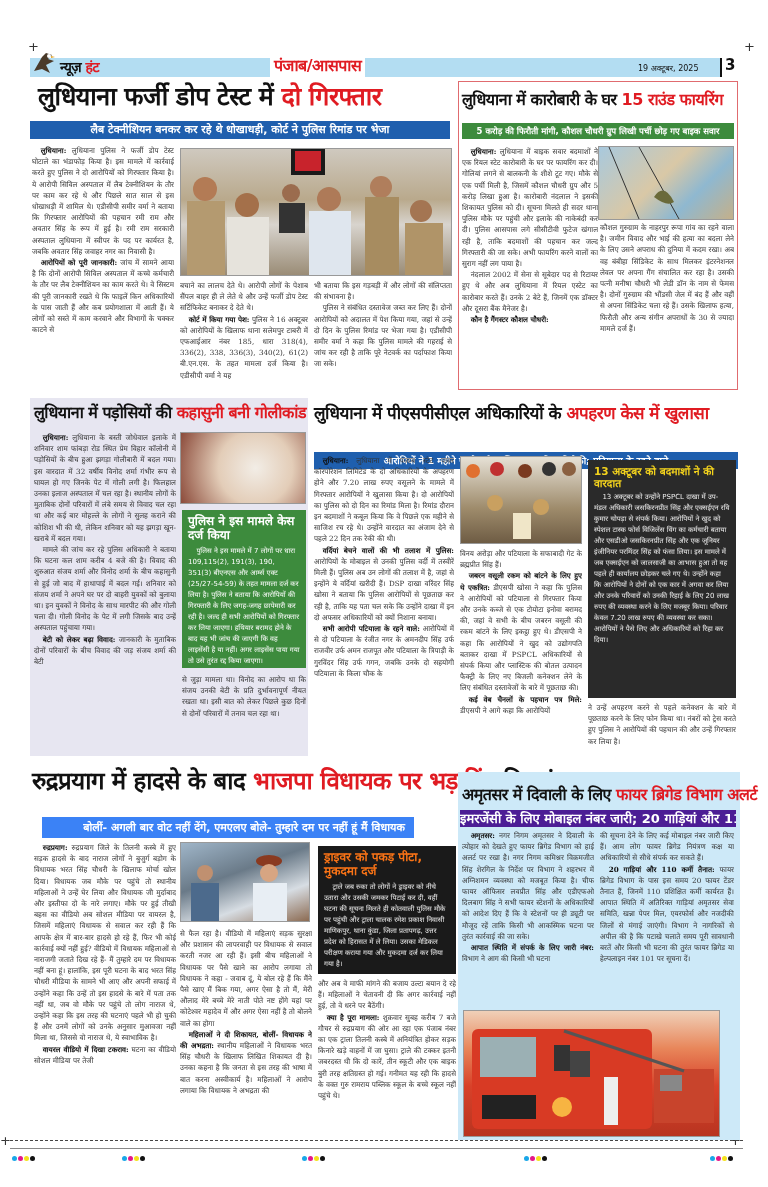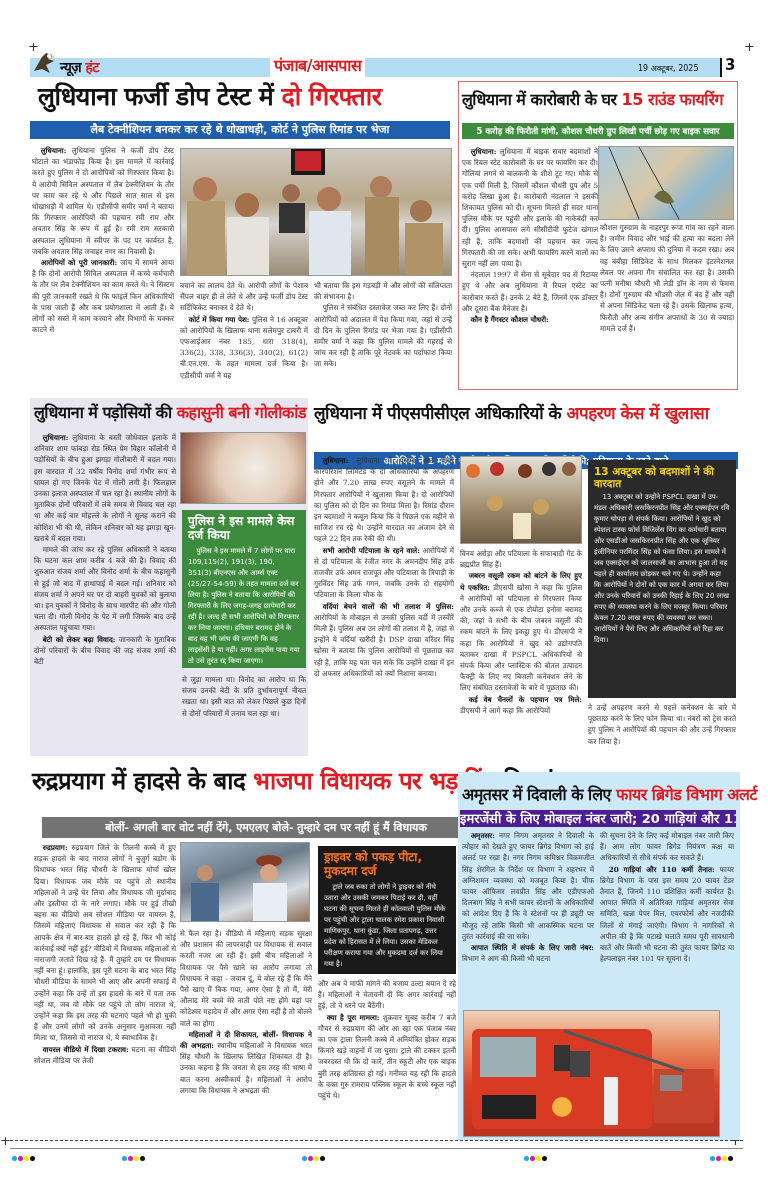--- a/index.html
+++ b/index.html
@@ -70,21 +70,21 @@
 <div class="abs col body" style="left:180px;top:280px;width:128px;height:120px">बचाने का लालच देते थे। आरोपी लोगों के पेशाब सैंपल बाहर ही ले लेते थे और उन्हें फर्जी डोप टेस्ट सर्टिफिकेट बनाकर दे देते थे।<p><b>कोर्ट में किया गया पेश:</b> पुलिस ने 16 अक्टूबर को आरोपियों के खिलाफ थाना सलेमपुर टाबरी में एफआईआर नंबर 185, धारा 318(4), 336(2), 338, 336(3), 340(2), 61(2) बी.एन.एस. के तहत मामला दर्ज किया है। एडीसीपी वर्मा ने यह</p></div>
 <div class="abs col body" style="left:314px;top:280px;width:138px;height:120px">भी बताया कि इस गड़बड़ी में और लोगों की संलिप्तता की संभावना है।<p>पुलिस ने संबंधित दस्तावेज जब्त कर लिए हैं। दोनों आरोपियों को अदालत में पेश किया गया, जहां से उन्हें दो दिन के पुलिस रिमांड पर भेजा गया है। एडीसीपी समीर वर्मा ने कहा कि पुलिस मामले की गहराई से जांच कर रही है ताकि पूरे नेटवर्क का पर्दाफाश किया जा सके।</p></div>
 
 <div class="abs" style="left:458px;top:81px;width:280px;height:309px;border:1.5px solid #e06b6f;"></div>
 <div class="abs hd" style="left:462px;top:92px;font-size:16px;">
   <span>लुधियाना में कारोबारी के घर</span> <span class="red">15 राउंड फायरिंग</span>
 </div>
 <div class="abs bar" style="left:462px;top:123px;width:272px;height:16px;background:#3d8b3d;font-size:8.5px;line-height:16px;">5 करोड़ की फिरौती मांगी, कौशल चौधरी ग्रुप लिखी पर्ची छोड़ गए बाइक सवार</div>
 <div class="abs col body" style="left:462px;top:146px;width:136px;height:240px">
     <p><b>लुधियाना:</b> लुधियाना में बाइक सवार बदमाशों ने एक रियल स्टेट कारोबारी के घर पर फायरिंग कर दी। गोलियां लगने से बालकनी के शीशे टूट गए। मौके से एक पर्ची मिली है, जिसमें कौशल चौधरी ग्रुप और 5 करोड़ लिखा हुआ है। कारोबारी नंदलाल ने इसकी शिकायत पुलिस को दी। सूचना मिलते ही सदर थाना पुलिस मौके पर पहुंची और इलाके की नाकेबंदी कर दी। पुलिस आसपास लगे सीसीटीवी फुटेज खंगाल रही है, ताकि बदमाशों की पहचान कर जल्द गिरफ्तारी की जा सके। अभी फायरिंग करने वालों का सुराग नहीं लग पाया है।</p>
-    <p>नंदलाल 1997 में सेना से सूबेदार पद से रिटायर हुए थे और अब लुधियाना में रियल एस्टेट का कारोबार करते हैं। उनके 2 बेटे हैं, जिनमें एक डॉक्टर और दूसरा बैंक मैनेजर है।</p>
+    <p>नंदलाल 2002 में सेना से सूबेदार पद से रिटायर हुए थे और अब लुधियाना में रियल एस्टेट का कारोबार करते हैं। उनके 2 बेटे हैं, जिनमें एक डॉक्टर और दूसरा बैंक मैनेजर है।</p>
     <p><b>कौन है गैंगस्टर कौशल चौधरी:</b></p>
   </div>
 <div class="abs photo" style="left:598px;top:146px;width:136px;height:74px;background:linear-gradient(135deg,#a8c9de 0%,#d9c8a6 45%,#8fb8d0 70%,#c4b08a 100%);">
   <svg width="134" height="72">
       <line x1="10" y1="0" x2="40" y2="72" stroke="#333" stroke-width="1"></line>
       <line x1="40" y1="0" x2="80" y2="72" stroke="#333" stroke-width="1"></line>
       <path d="M55 50 Q65 35 75 55 Q68 60 55 50" fill="#6a6a3a"></path>
     </svg>
 </div>
 <div class="abs col body" style="left:600px;top:222px;width:134px;height:164px">कौशल गुरुग्राम के नाहरपुर रूपा गांव का रहने वाला है। जमीन विवाद और भाई की हत्या का बदला लेने के लिए उसने अपराध की दुनिया में कदम रखा। अब वह बंबीहा सिंडिकेट के साथ मिलकर इंटरनेशनल लेवल पर अपना गैंग संचालित कर रहा है। उसकी पत्नी मनीषा चौधरी भी लेडी डॉन के नाम से फेमस है। दोनों गुरुग्राम की भौंडसी जेल में बंद हैं और वहीं से अपना सिंडिकेट चला रहे हैं। उसके खिलाफ हत्या, फिरौती और अन्य संगीन अपराधों के 30 से ज्यादा मामले दर्ज हैं।</div>
@@ -104,22 +104,22 @@
   <div class="bb" style="margin-top:3px">पुलिस ने इस मामले में 7 लोगों पर धारा 109,115(2), 191(3), 190, 351(3) बीएनएस और आर्म्स एक्ट (25/27-54-59) के तहत मामला दर्ज कर लिया है। पुलिस ने बताया कि आरोपियों की गिरफ्तारी के लिए जगह-जगह छापेमारी कर रही है। जल्द ही सभी आरोपियों को गिरफ्तार कर लिया जाएगा। हथियार बरामद होने के बाद यह भी जांच की जाएगी कि वह लाइसेंसी है या नहीं। अगर लाइसेंस पाया गया तो उसे तुरंत रद्द किया जाएगा।</div>
 </div>
 <div class="abs col body" style="left:182px;top:674px;width:124px;height:78px">से जुड़ा मामला था। विनोद का आरोप था कि संजय उनकी बेटी के प्रति दुर्भावनापूर्ण नीयत रखता था। इसी बात को लेकर पिछले कुछ दिनों से दोनों परिवारों में तनाव चल रहा था।</div>
 
 <div class="abs hd" style="left:314px;top:405px;font-size:17px;">
   <span>लुधियाना में पीएसपीसीएल अधिकारियों के</span> <span class="red">अपहरण केस में खुलासा</span>
 </div>
 <div class="abs bar" style="left:314px;top:432px;width:424px;height:17px;background:#1f5fae;font-size:9.5px;line-height:17px;margin-top:20px;">आरोपियों ने 1 महीने पहले रची साजिश, 22 दिन की रेकी; पटियाला के रहने वाले</div>
 <div class="abs col body" style="left:314px;top:455px;width:140px;height:300px">
     <p><b>लुधियाना:</b> लुधियाना में पंजाब स्टेट पावर कॉरपोरेशन लिमिटेड के दो अधिकारियों के अपहरण होने और 7.20 लाख रुपए वसूलने के मामले में गिरफ्तार आरोपियों ने खुलासा किया है। दो आरोपियों का पुलिस को दो दिन का रिमांड मिला है। रिमांड दौरान इन बदमाशों ने कबूल किया कि वे पिछले एक महीने से साजिश रच रहे थे। उन्होंने वारदात का अंजाम देने से पहले 22 दिन तक रेकी की थी।</p>
+    <p><b>वर्दियां बेचने वालों की भी तलाश में पुलिस:</b> आरोपियों के मोबाइल से उनकी पुलिस वर्दी में तस्वीरें मिली हैं। पुलिस अब उन लोगों की तलाश में है, जहां से इन्होंने ये वर्दियां खरीदी हैं। DSP दाखा वरिंदर सिंह खोसा ने बताया कि पुलिस आरोपियों से पूछताछ कर रही है, ताकि यह पता चल सके कि उन्होंने दाखा में इन दो अफसर अधिकारियों को क्यों निशाना बनाया।</p>
     <p><b>सभी आरोपी पटियाला के रहने वाले:</b> आरोपियों में से दो पटियाला के रंजीत नगर के अमनदीप सिंह उर्फ राजवीर उर्फ अमन राजपूत और पटियाला के त्रिपाड़ी के गुरविंदर सिंह उर्फ गगन, जबकि उनके दो सहयोगी पटियाला के किला चौक के</p>
-    <p><b>वर्दियां बेचने वालों की भी तलाश में पुलिस:</b> आरोपियों के मोबाइल से उनकी पुलिस वर्दी में तस्वीरें मिली हैं। पुलिस अब उन लोगों की तलाश में है, जहां से इन्होंने ये वर्दियां खरीदी हैं। DSP दाखा वरिंदर सिंह खोसा ने बताया कि पुलिस आरोपियों से पूछताछ कर रही है, ताकि यह पता चल सके कि उन्होंने दाखा में इन दो अफसर अधिकारियों को क्यों निशाना बनाया।</p>
   </div>
 <div class="abs photo" style="left:460px;top:456px;width:122px;height:88px;background:linear-gradient(180deg,#e6e1d6 0%,#9e8b6b 60%,#6e5c44 100%);">
   <svg width="120" height="86">
       <circle cx="12" cy="14" r="7" fill="#e07030"></circle>
       <circle cx="36" cy="12" r="7" fill="#c03030"></circle>
       <circle cx="64" cy="14" r="7" fill="#7a3a20"></circle>
       <circle cx="88" cy="12" r="7" fill="#333"></circle>
       <circle cx="108" cy="12" r="7" fill="#8a6040"></circle>
       <circle cx="34" cy="46" r="8" fill="#c9a060"></circle>
       <circle cx="80" cy="50" r="8" fill="#c9a060"></circle>
@@ -129,21 +129,21 @@
 <div class="abs col body" style="left:460px;top:548px;width:122px;height:208px">विनय अरोड़ा और पटियाला के सफाबादी गेट के ब्रह्मप्रीत सिंह हैं।<p><b>जबरन वसूली रकम को बांटने के लिए हुए थे एकत्रित:</b> डीएसपी खोसा ने कहा कि पुलिस ने आरोपियों को पटियाला से गिरफ्तार किया और उनके कब्जे से एक टोयोटा इनोवा बरामद की, जहां वे सभी के बीच जबरन वसूली की रकम बांटने के लिए इकट्ठा हुए थे। डीएसपी ने कहा कि आरोपियों ने खुद को उद्योगपति बताकर दाखा में PSPCL अधिकारियों से संपर्क किया और प्लास्टिक की बोतल उत्पादन फैक्ट्री के लिए नए बिजली कनेक्शन लेने के लिए संबंधित दस्तावेजों के बारे में पूछताछ की।</p><p><b>कई वेब चैनलों के पहचान पत्र मिले:</b> डीएसपी ने आगे कहा कि आरोपियों</p></div>
 <div class="abs box" style="left:588px;top:460px;width:148px;height:238px;background:#2a2a2a;color:#eee;">
   <div class="bt" style="font-size:10.5px;color:#f3d21d">13 अक्टूबर को बदमाशों ने की वारदात</div>
   <div class="bb" style="margin-top:3px">13 अक्टूबर को उन्होंने PSPCL दाखा में उप-मंडल अधिकारी जसकिरनप्रीत सिंह और एक्सईएन रवि कुमार चोपड़ा से संपर्क किया। आरोपियों ने खुद को स्पेशल टास्क फोर्स विजिलेंस विंग का कर्मचारी बताया और एसडीओ जसकिरनप्रीत सिंह और एक जूनियर इंजीनियर परमिंदर सिंह को फंसा लिया। इस मामले में जब एक्सईएन को जालसाजी का आभास हुआ तो वह पहले ही कार्यालय छोड़कर चले गए थे। उन्होंने कहा कि आरोपियों ने दोनों को एक कार में अगवा कर लिया और उनके परिवारों को उनकी रिहाई के लिए 20 लाख रुपए की व्यवस्था करने के लिए मजबूर किया। परिवार केवल 7.20 लाख रुपए की व्यवस्था कर सका। आरोपियों ने पैसे लिए और अधिकारियों को रिहा कर दिया।</div>
 </div>
 <div class="abs col body" style="left:588px;top:702px;width:148px;height:54px">ने उन्हें अपहरण करने से पहले कनेक्शन के बारे में पूछताछ करने के लिए फोन किया था। नंबरों को ट्रेस करते हुए पुलिस ने आरोपियों की पहचान की और उन्हें गिरफ्तार कर लिया है।</div>
 
 <div class="abs hd" style="left:32px;top:769px;font-size:24px;">
   <span>रुद्रप्रयाग में हादसे के बाद</span> <span class="red">भाजपा विधायक पर भड़कीं</span> <span>महिलाएं</span>
 </div>
-<div class="abs bar" style="left:42px;top:817px;width:416px;height:21px;background:#737373;font-size:11px;line-height:21px;padding-left:32px;">बोलीं- अगली बार वोट नहीं देंगे, एमएलए बोले- तुम्हारे दम पर नहीं हूं मैं विधायक</div>
+<div class="abs bar" style="left:42px;top:817px;width:372px;height:21px;background:#3b82f6;font-size:11px;line-height:21px;padding-left:32px;">बोलीं- अगली बार वोट नहीं देंगे, एमएलए बोले- तुम्हारे दम पर नहीं हूं मैं विधायक</div>
 <div class="abs col body" style="left:34px;top:842px;width:142px;height:298px">
     <p><b>रुद्रप्रयाग:</b> रुद्रप्रयाग जिले के तिलनी कस्बे में हुए सड़क हादसे के बाद नाराज लोगों ने बुजुर्ग बड़ोग के विधायक भरत सिंह चौधरी के खिलाफ मोर्चा खोल दिया। विधायक जब मौके पर पहुंचे तो स्थानीय महिलाओं ने उन्हें घेर लिया और विधायक जी मुर्दाबाद और इस्तीफा दो के नारे लगाए। मौके पर हुई तीखी बहस का वीडियो अब सोशल मीडिया पर वायरल है, जिसमें महिलाएं विधायक से सवाल कर रही हैं कि आपके क्षेत्र में बार-बार हादसे हो रहे हैं, फिर भी कोई कार्रवाई क्यों नहीं हुई? वीडियो में विधायक महिलाओं से नाराजगी जताते दिख रहे हैं- मैं तुम्हारे दम पर विधायक नहीं बना हूं। हालांकि, इस पूरी घटना के बाद भरत सिंह चौधरी मीडिया के सामने भी आए और अपनी सफाई में उन्होंने कहा कि उन्हें तो इस हादसे के बारे में पता तक नहीं था, जब वो मौके पर पहुंचे तो लोग नाराज थे, उन्होंने कहा कि इस तरह की घटनाएं पहले भी हो चुकी हैं और उनमें लोगों को उनके अनुसार मुआवजा नहीं मिला था, जिससे वो नाराज थे, ये स्वाभाविक है।</p>
     <p><b>वायरल वीडियो में दिखा टकराव:</b> घटना का वीडियो सोशल मीडिया पर तेजी</p>
   </div>
 <div class="abs photo" style="left:180px;top:842px;width:130px;height:80px;background:linear-gradient(160deg,#9fb5c8 0%,#6a7a88 40%,#d7dde3 70%,#8c6b52 100%);">
   <svg width="128" height="78">
       <ellipse cx="88" cy="18" rx="13" ry="6" fill="#8a3a20"></ellipse>
       <circle cx="88" cy="30" r="9" fill="#d7a582"></circle>
       <rect x="72" y="40" width="34" height="38" fill="#e8eef4"></rect>
       <circle cx="24" cy="30" r="8" fill="#c09070"></circle>

